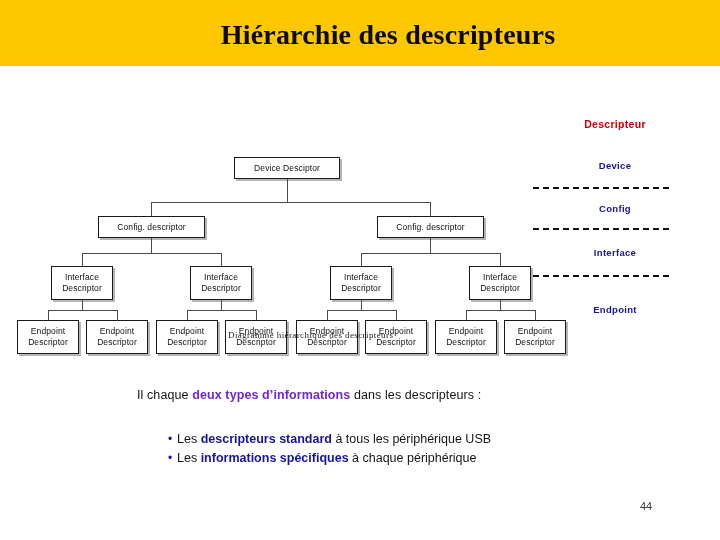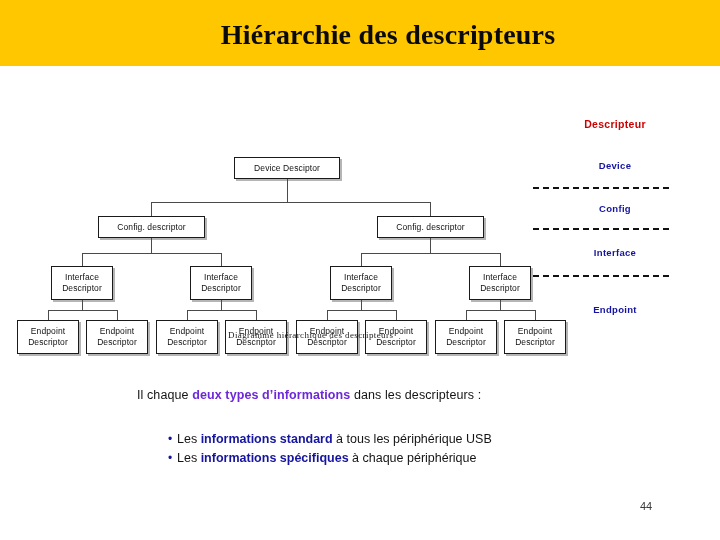--- a/index.html
+++ b/index.html
@@ -285,17 +285,17 @@
 <div class="legend-dash" style="top:228px;"></div>
 
 <div class="legend-label" style="top:247px;">Interface</div>
 <div class="legend-dash" style="top:275px;"></div>
 
 <div class="legend-label" style="top:304px;">Endpoint</div>
 
 <div class="body-lead"><span>Il chaque </span><b>deux types d’informations</b><span> dans les descripteurs :</span></div>
 
 <div class="bullets">
-  <span class="bullet-row"><span class="dot">•</span><span>Les </span><b>informations standard</b><span> à tous les périphérique USB</span></span>
+  <span class="bullet-row"><span class="dot">•</span><span>Les </span><b>descripteurs standard</b><span> à tous les périphérique USB</span></span>
   <span class="bullet-row"><span class="dot">•</span><span>Les </span><b>informations spécifiques</b><span> à chaque périphérique</span></span>
 </div>
 
 <div class="page-number">44</div>
 
 </body></html>

